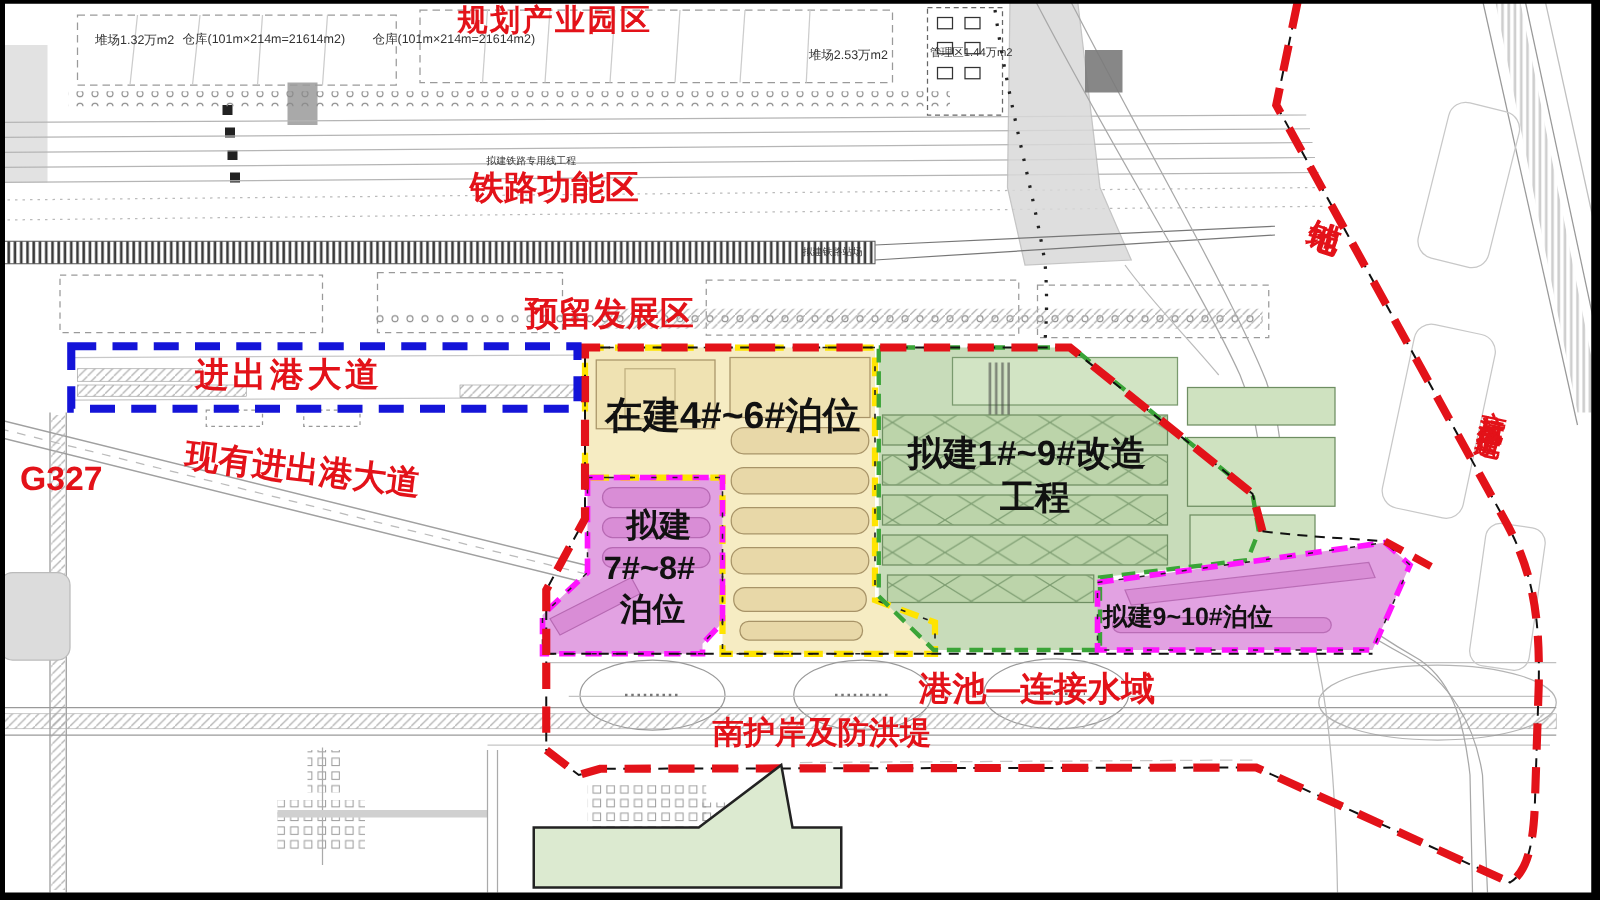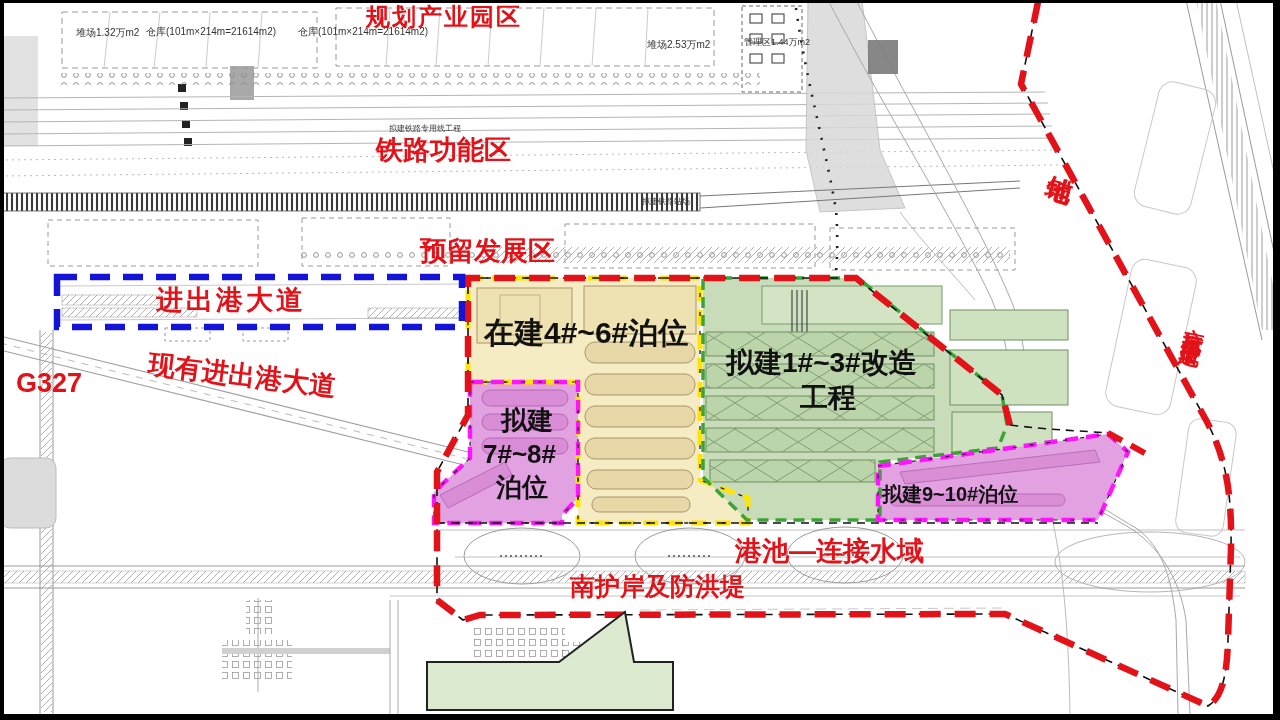--- a/index.html
+++ b/index.html
@@ -237,21 +237,21 @@
   <div class="lbl tiny" style="left:642px;top:198px;font-size:8px;">拟建铁路站场</div>
 
   <div class="lbl red" style="left:366px;top:4px;font-size:24px;letter-spacing:2px;text-align:center;">规划产业园区</div>
   <div class="lbl red" style="left:376px;top:136px;font-size:27px;">铁路功能区</div>
   <div class="lbl red" style="left:376px;top:237px;font-size:27px;margin-left:44px;">预留发展区</div>
   <div class="lbl red" style="left:156px;top:286px;font-size:27px;letter-spacing:3px;">进出港大道</div>
   <div class="lbl red" style="left:150px;top:350px;font-size:27px;transform:rotate(7deg);transform-origin:left top;">现有进出港大道</div>
   <div class="lbl red" style="left:16px;top:369px;font-size:27px;">G327</div>
 
   <div class="lbl blk" style="left:484px;top:317px;font-size:30px;">在建4#~6#泊位</div>
-  <div class="lbl blk" style="left:726px;top:348px;font-size:28px;">拟建1#~3#改造</div>
+  <div class="lbl blk" style="left:726px;top:348px;font-size:28px;">拟建1#~9#改造</div>
   <div class="lbl blk" style="left:800px;top:383px;font-size:28px;">工程</div>
   <div class="lbl blk" style="left:501px;top:407px;font-size:26px;">拟建</div>
   <div class="lbl blk" style="left:483px;top:441px;font-size:26px;">7#~8#</div>
   <div class="lbl blk" style="left:496px;top:474px;font-size:26px;">泊位</div>
   <div class="lbl blk" style="left:882px;top:484px;font-size:20px;">拟建9~10#泊位</div>
 
   <div class="lbl red" style="left:735px;top:537px;font-size:27px;">港池—连接水域</div>
   <div class="lbl red" style="left:570px;top:573px;font-size:25px;">南护岸及防洪堤</div>
 
   <div class="lbl red vert" style="left:1056px;top:158px;font-size:26px;transform:rotate(18deg);transform-origin:center top;">锚地</div>

